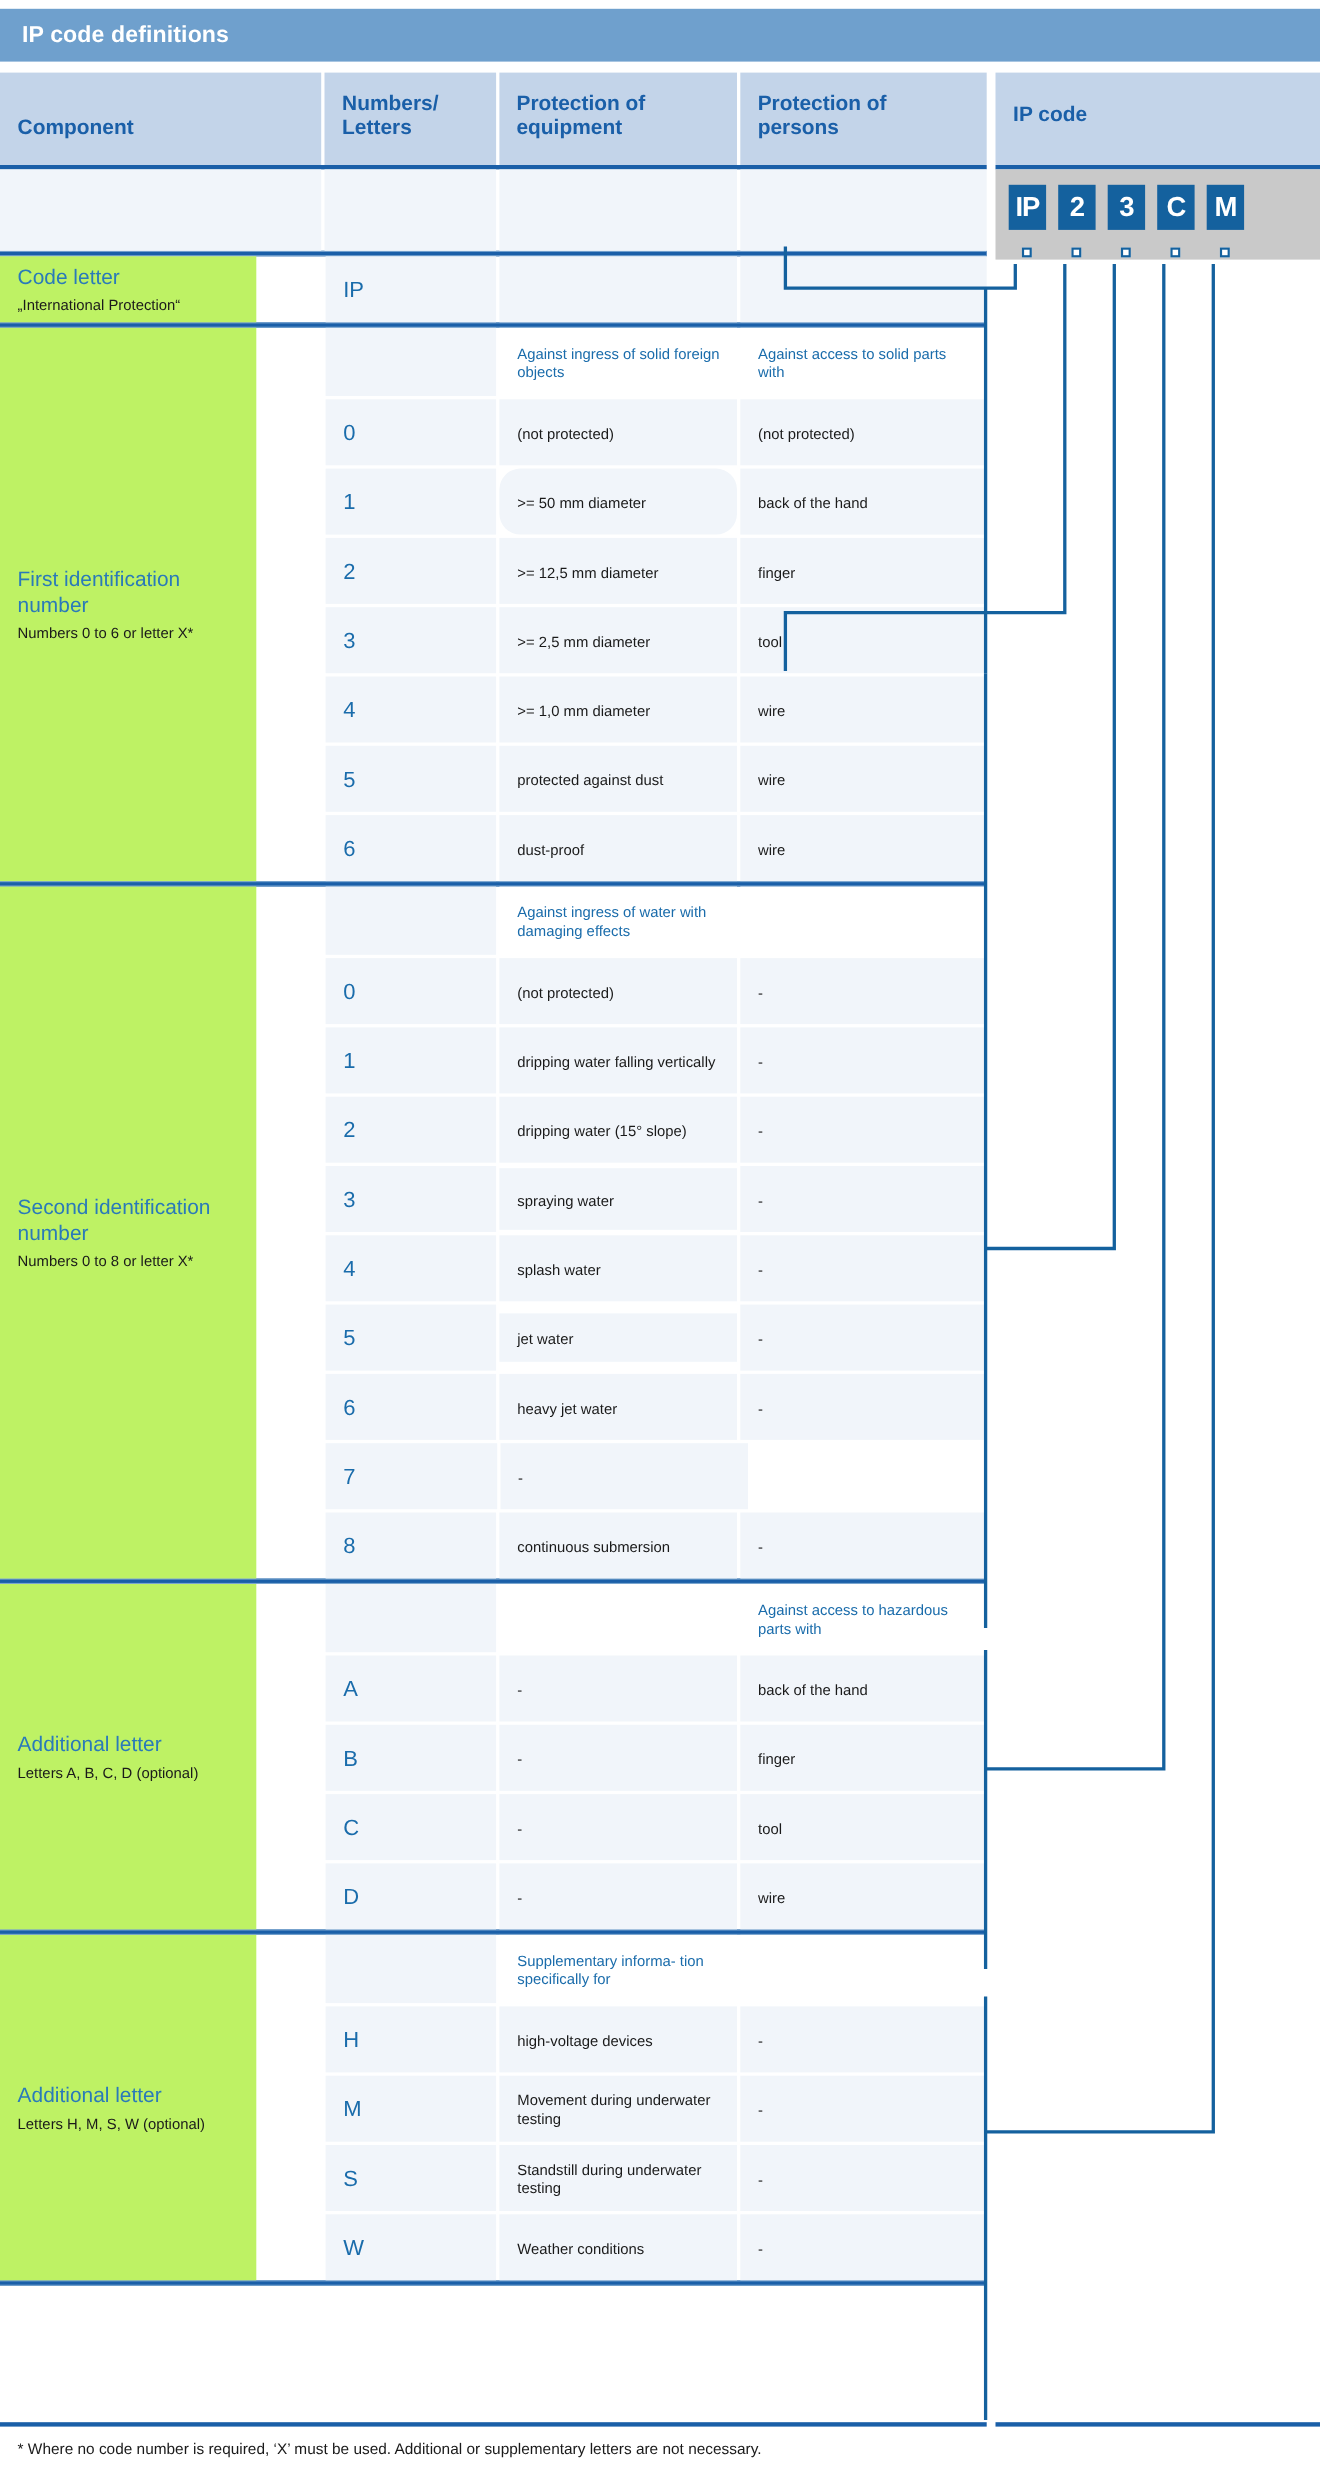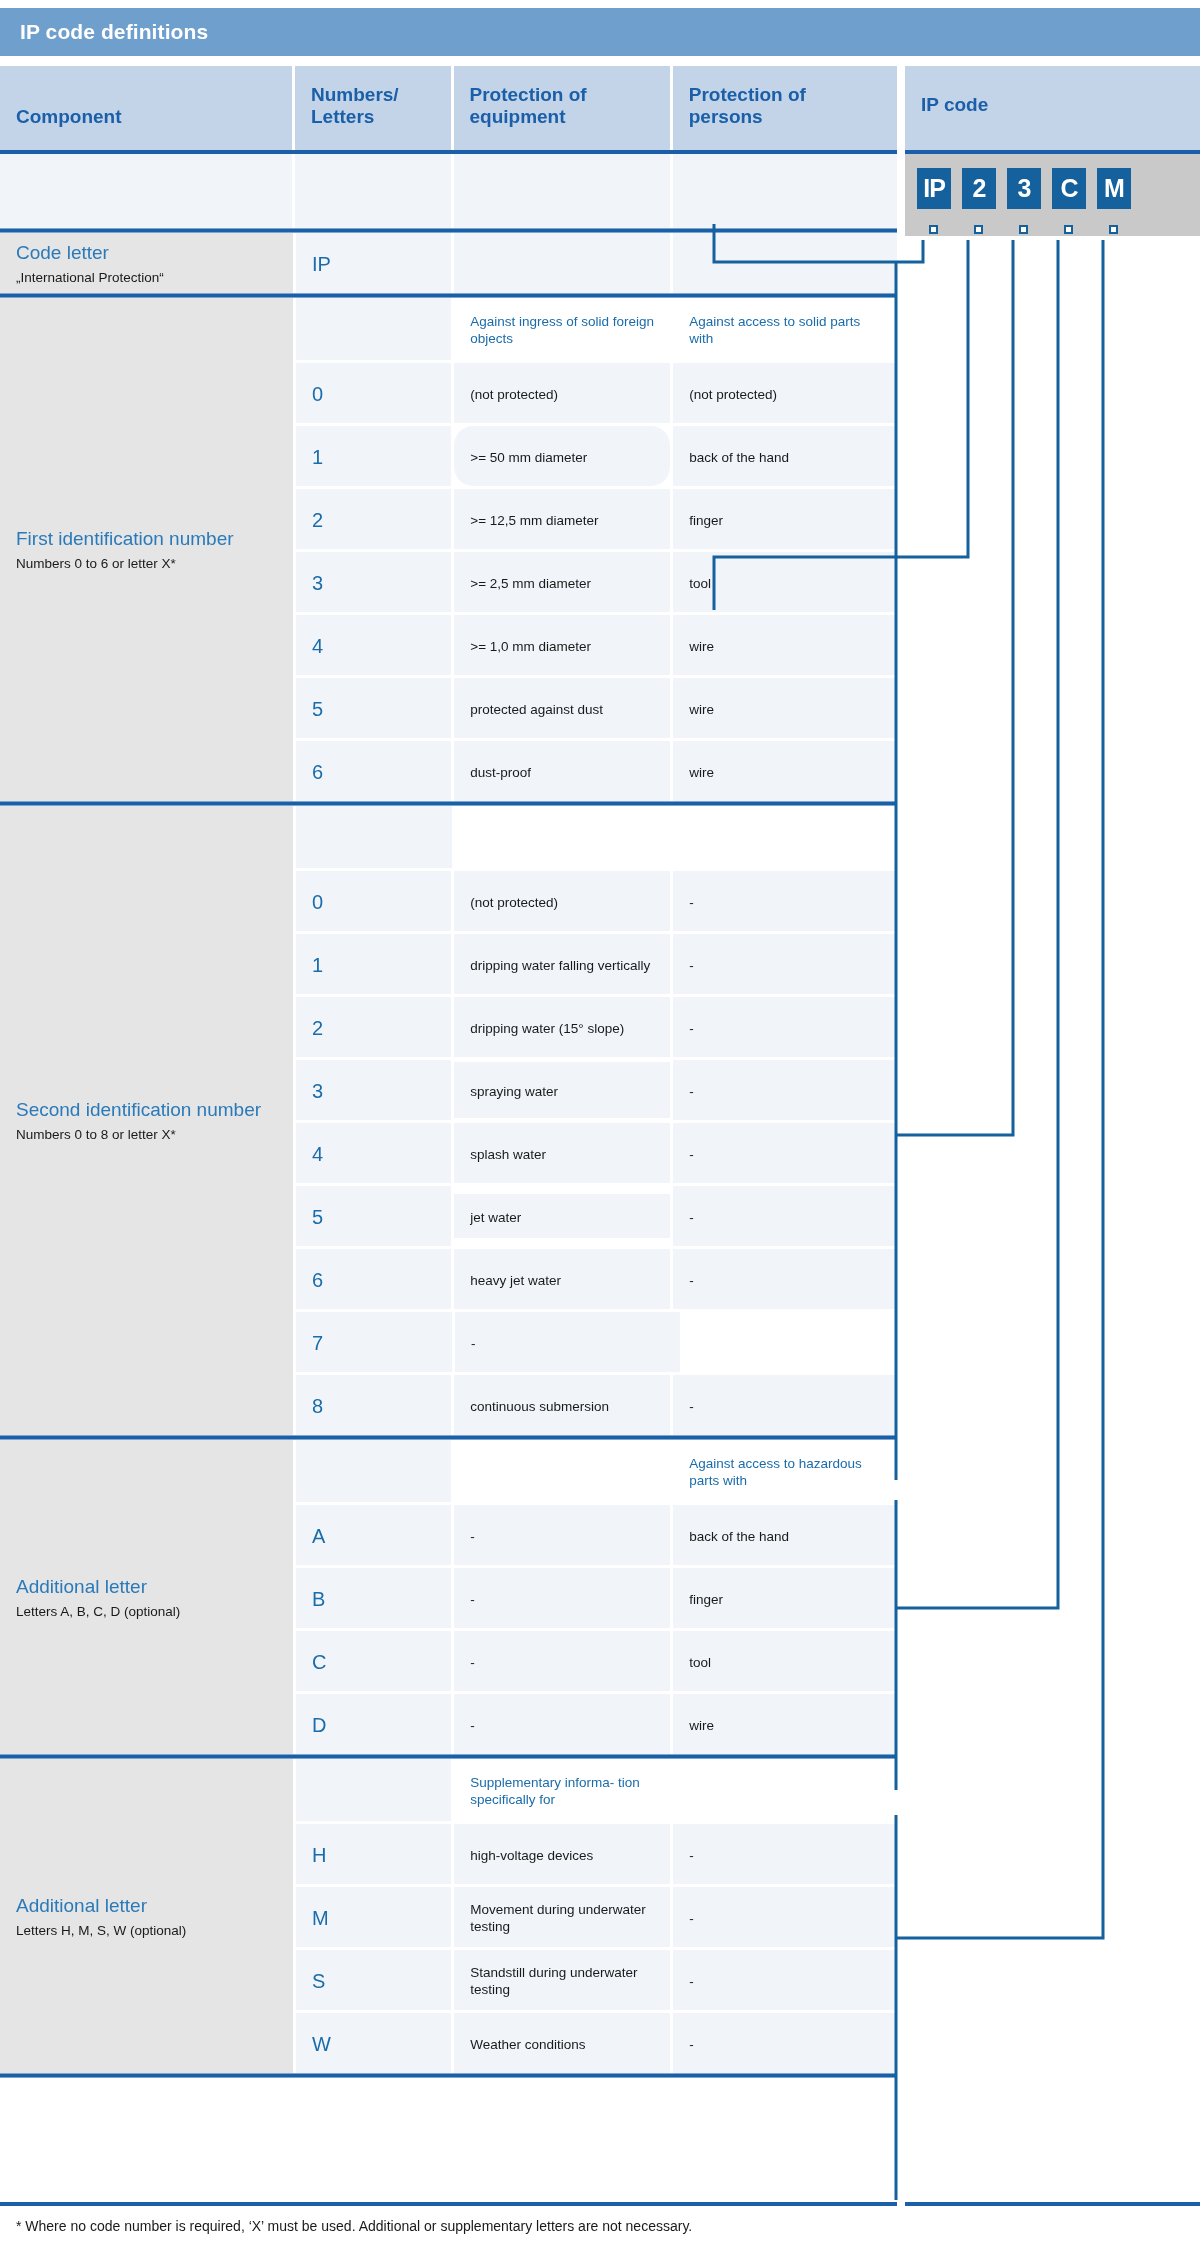--- a/index.html
+++ b/index.html
@@ -94,22 +94,22 @@
   .subhead { color: #1a6cab; font-size: 13.5px; line-height: 17px; }
 
   .white { background: #ffffff !important; }
 
   
   .vc { display: flex; align-items: center; }
 
   
   .grp {
     position: absolute; left: 0; top: 0;
-    width: 293px;
-    background: #e5e5e5;
+    width: 233px;
+    background: #bef264;
     display: flex; align-items: center;
     padding-left: 16px; padding-right: 11px;
   }
 
   .section { position: relative; width: 897px; }
   .rows { margin-left: 296px; width: 601px; }
   .rows .row { width: 601px; }
   .rows .rowgap { width: 601px; }
 
   
@@ -335,20 +335,23 @@
             <div>
               <div class="lbl-main">Second identification number</div>
               <div class="lbl-sub">Numbers 0 to 8 or letter X*</div>
             </div>
           </div>
           <div class="rows">
             <div class="row vc" style="height: 62px;">
               <div class="cell c-num vc" style="height: 62px;">
                 <div class="numtxt"></div>
               </div>
+              <div class="cell c-eq vc white" style="height: 62px;">
+                <div class="subhead">Against ingress of water with damaging effects</div>
+              </div>
               <div class="cell c-per vc white" style="height: 62px;">
                 <div class="subhead"></div>
               </div>
             </div>
             <div class="rowgap"></div>
             <div class="row vc" style="height: 60px;">
               <div class="cell c-num vc" style="height: 60px;">
                 <div class="numtxt">0</div>
               </div>
               <div class="cell c-eq vc" style="height: 60px;">

